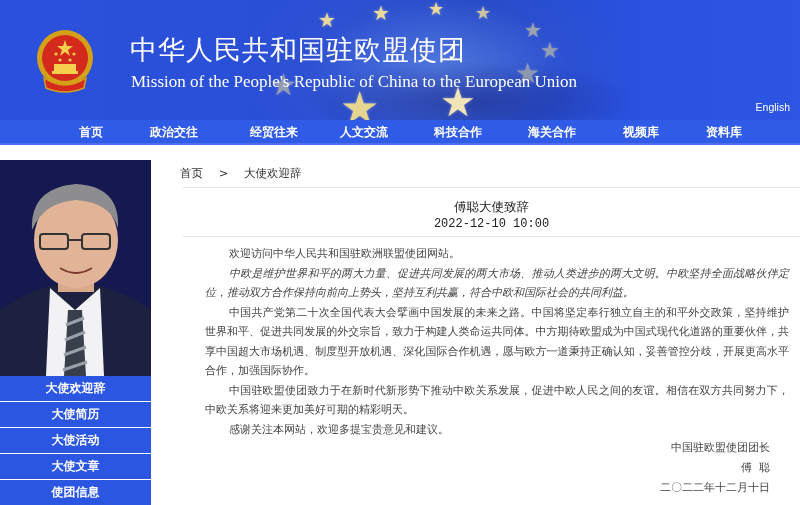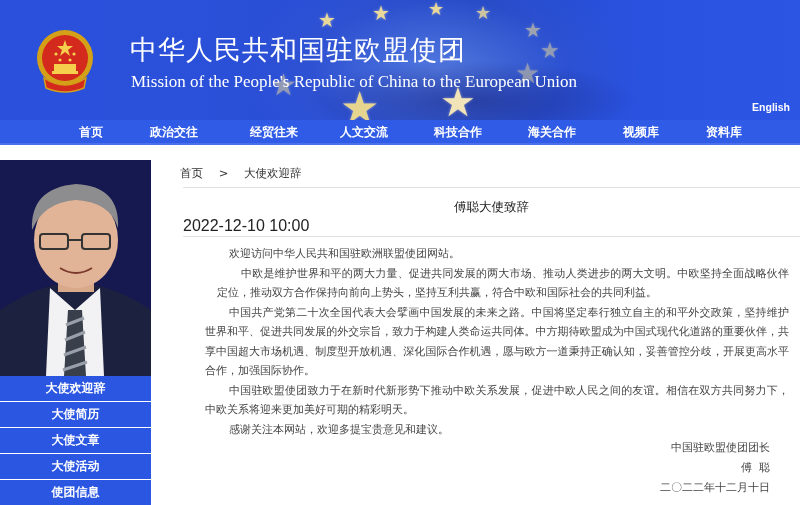--- a/index.html
+++ b/index.html
@@ -27,21 +27,21 @@
   .site-title {
     position: absolute; left: 130px; top: 32px; font-family: "DejaVu Sans", "Liberation Sans", sans-serif;
     font-size: 27px; color: #ffffff; letter-spacing: 1px; font-weight: normal;
   }
   .site-subtitle {
     position: absolute; left: 131px; top: 72px; font-family: Liberation Serif, serif;
     font-size: 17px; color: #ffffff;
   }
   .lang-link {
     position: absolute; right: 10px; top: 101px; font-family: "Liberation Sans", sans-serif;
-    font-size: 10.5px; font-weight: bold; color: #ffffff; text-decoration: none;
+    font-size: 10.5px; font-weight: normal; color: #ffffff; text-decoration: none;
   }
 
   
   .nav {
     position: absolute; left: 0; top: 120px; width: 800px; height: 25px;
     background: #2f5be6; border-bottom: 2px solid #4a70ec;
   }
   .nav-item {
     position: absolute; top: 4px; font-size: 12px; font-weight: bold; color: #ffffff; white-space: nowrap;
   }
@@ -55,21 +55,21 @@
   .side-item {
     height: 25px; margin-bottom: 1px; background: #2a56e2; color: #ffffff;
     font-size: 12px; font-weight: bold; text-align: center; line-height: 25px; cursor: pointer;
   }
 
   
   .breadcrumb { position: absolute; left: 180px; top: 166px; font-size: 11.5px; color: #333; }
   .breadcrumb span { margin-right: 12px; }
   .divider { position: absolute; left: 183px; width: 617px; height: 1px; background: #e2e2e2; }
   .article-title-wrap { position: absolute; left: 183px; width: 617px; top: 199px; text-align: center; font-size: 12.5px; font-weight: normal; color: #222; }
-  .article-date { position: absolute; left: 183px; width: 617px; top: 217px; text-align: left; font-family: Liberation Sans, sans-serif; font-size: 16px; color: #222; }
+  .article-date { position: absolute; left: 183px; width: 617px; top: 217px; text-align: center; font-family: Liberation Mono, monospace; font-size: 12px; color: #222; }
   .body-text {
     position: absolute; left: 205px; top: 244px; width: 584px;
     font-size: 11px; line-height: 19.5px; color: #444; text-align: justify;
   }
   .body-text p { text-indent: 0; }
   .signature { position: absolute; left: 630px; top: 438px; width: 140px; text-align: right; font-size: 11px; color: #444; line-height: 20px; }
 </style>
 </head>
 <body>
 
@@ -138,41 +138,41 @@
     <rect x="82" y="74" width="28" height="15" rx="3" fill="none" stroke="#333" stroke-width="2"></rect>
     <line x1="68" y1="80" x2="82" y2="80" stroke="#333" stroke-width="2"></line>
 
     <path d="M60 108 Q76 118 92 108" fill="none" stroke="#7a3b2e" stroke-width="2"></path>
   </svg>
 </div>
 
 <div class="side-menu">
   <div class="side-item">大使欢迎辞</div>
   <div class="side-item">大使简历</div>
+  <div class="side-item">大使活动</div>
   <div class="side-item">大使文章</div>
-  <div class="side-item">大使活动</div>
   <div class="side-item">使团信息</div>
 </div>
 
 <div class="breadcrumb">
   <span>首页</span>
   <span>&gt;</span>
   <span>大使欢迎辞</span>
 </div>
 
 <div class="divider" style="top:187px;"></div>
 
 <div class="article-title-wrap">傅聪大使致辞</div>
 <div class="article-date">2022-12-10 10:00</div>
 
 <div class="divider" style="top:236px;"></div>
 
 <div class="body-text">
   <p style="padding-left:24px;">欢迎访问中华人民共和国驻欧洲联盟使团网站。</p>
-  <p style="text-indent:24px;margin-left:12px;">中欧是维护世界和平的两大力量、促进共同发展的两大市场、推动人类进步的两大文明。中欧坚持全面战略伙伴定位，推动双方合作保持向前向上势头，坚持互利共赢，符合中欧和国际社会的共同利益。</p>
+  <p style="text-indent:24px;margin-left:0;font-style:italic;">中欧是维护世界和平的两大力量、促进共同发展的两大市场、推动人类进步的两大文明。中欧坚持全面战略伙伴定位，推动双方合作保持向前向上势头，坚持互利共赢，符合中欧和国际社会的共同利益。</p>
   <p style="text-indent:24px;">中国共产党第二十次全国代表大会擘画中国发展的未来之路。中国将坚定奉行独立自主的和平外交政策，坚持维护世界和平、促进共同发展的外交宗旨，致力于构建人类命运共同体。中方期待欧盟成为中国式现代化道路的重要伙伴，共享中国超大市场机遇、制度型开放机遇、深化国际合作机遇，愿与欧方一道秉持正确认知，妥善管控分歧，开展更高水平合作，加强国际协作。</p>
   <p style="text-indent:24px;">中国驻欧盟使团致力于在新时代新形势下推动中欧关系发展，促进中欧人民之间的友谊。相信在双方共同努力下，中欧关系将迎来更加美好可期的精彩明天。</p>
   <p style="text-indent:24px;">感谢关注本网站，欢迎多提宝贵意见和建议。</p>
 </div>
 
 <div class="signature">
   <div>中国驻欧盟使团团长</div>
   <div style="white-space:pre;">傅  聪</div>
   <div>二〇二二年十二月十日</div>
 </div>

